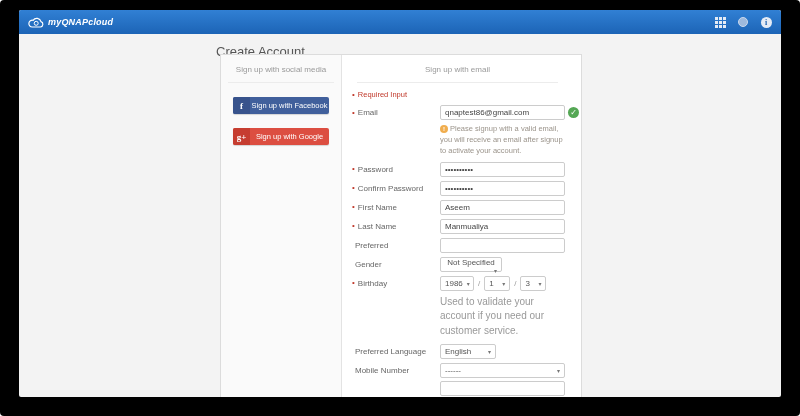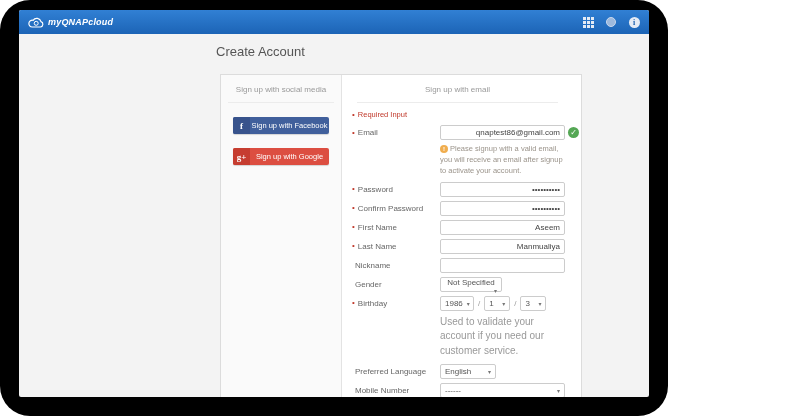--- a/index.html
+++ b/index.html
@@ -1,54 +1,54 @@
 <!DOCTYPE html>
 <html><head>
 <meta charset="utf-8">
 <style>
   * { margin:0; padding:0; box-sizing:border-box; }
   body { background:#ffffff; font-family:"Liberation Sans", sans-serif; }
-  .frame { position:relative; width:668px; height:416px; background:#000; border-radius:30px; overflow:hidden; }
+  .frame { position:relative; width:800px; height:416px; background:#000; border-radius:4px; overflow:hidden; }
   .screen { position:absolute; left:19px; right:19px; top:10px; bottom:19px; background:#f3f3f3; border-radius:2px; overflow:hidden; }
 
   
   .topbar { height:24px; background:linear-gradient(#3180d4,#1c64b6); display:flex; align-items:center; padding:0 9px; }
   .brand { display:flex; align-items:center; gap:4px; }
   .brand svg { display:block; }
   .brand-name { color:#fff; font-size:9px; font-weight:bold; font-style:italic; letter-spacing:.2px; }
   .topbar-icons { margin-left:auto; display:flex; align-items:center; gap:11px; }
   .tb-icon { width:12px; height:12px; display:flex; align-items:center; justify-content:center; cursor:pointer; }
   .globe-dot { width:10px; height:10px; border-radius:50%; background:#9db9dd; border:1px solid #c8d8ee; }
   .info-dot { width:11px; height:11px; border-radius:50%; background:#e4ebf5; color:#1a5fb0; font-size:8px; font-weight:bold; font-family:"Liberation Serif", serif; display:flex; align-items:center; justify-content:center; }
 
   
   .content { position:relative; height:363px; }
   .page-title { position:absolute; left:197px; top:10px; font-size:13px; color:#555; }
 
-  .card { position:absolute; left:201px; top:40px; bottom:0; width:362px; background:#fff; border:1px solid #dcdcdc; border-bottom:none; display:flex; }
+  .card { position:absolute; left:201px; top:20px; bottom:0; width:362px; background:#fff; border:1px solid #dcdcdc; border-bottom:none; display:flex; }
   .social-col { width:121px; background:#fafafa; border-right:1px solid #e3e3e3; }
   .email-col { flex:1; background:#fff; padding:0 16px 0 8px; }
 
   .col-header { text-align:center; font-size:8px; color:#999; padding:10px 0 8px; margin:0 7px; border-bottom:1px solid #ececec; }
 
   
   .social-btn { width:96px; height:17px; margin:14px auto 0; display:flex; border-radius:2px; overflow:hidden; cursor:pointer; box-shadow:0 1px 1px rgba(0,0,0,.15); }
   .social-btn .ic { width:17px; display:flex; align-items:center; justify-content:center; color:#fff; font-size:9px; font-weight:bold; font-family:"Liberation Serif", serif; }
   .social-btn .lb { flex:1; display:flex; align-items:center; justify-content:center; color:#fff; font-size:7.5px; }
   .fb { background:#41609c; } .fb .ic { background:#38538c; }
   .gg { background:#dc4e41; } .gg .ic { background:#c63d30; }
 
   
   .required-note { display:flex; align-items:center; gap:3px; font-size:7.5px; color:#c0392b; margin:7px 0 6px 2px; }
   .row { display:flex; align-items:center; margin-bottom:4px; }
   .lab { width:90px; flex:none; font-size:8px; color:#666; display:flex; align-items:center; gap:3px; padding-left:2px; }
   .bullet { color:#c0392b; font-size:8px; line-height:1; }
   .bullet.hidden { visibility:hidden; }
   .fld { flex:1; position:relative; display:flex; align-items:center; }
-  input.txt { width:100%; height:15px; border:1px solid #ccc; border-radius:2px; font-size:8px; padding:0 4px; color:#444; background:#fff; font-family:"Liberation Sans", sans-serif;text-align:right; }
+  input.txt { width:100%; height:15px; border:1px solid #ccc; border-radius:2px; font-size:8px; padding:0 4px; color:#444; background:#fff; font-family:"Liberation Sans", sans-serif; }
   .valid-badge { position:absolute; right:-14px; width:11px; height:11px; border-radius:50%; background:#54a754; color:#fff; font-size:8px; display:flex; align-items:center; justify-content:center; }
   .notice { margin:2px 0 5px 90px; font-size:7.5px; line-height:1.45; color:#9b948b; }
   .notice .warn { display:inline-flex; width:8px; height:8px; border-radius:50%; background:#f0ad4e; color:#fff; font-size:6px; font-weight:bold; align-items:center; justify-content:center; vertical-align:middle; margin-right:2px; }
   .hint { margin:1px 0 6px 90px; font-size:10px; line-height:1.45; color:#999; }
 
   .select { height:15px; border:1px solid #ccc; border-radius:2px; background:#fff; display:flex; align-items:center; padding:0 4px; font-size:8px; color:#555; cursor:pointer; }
   .select .caret { margin-left:auto; font-size:6px; color:#777; padding-left:4px; }
   .sel-gender { width:62px;flex-direction:column; } .sel-lang { width:56px; } .sel-full { width:100%; }
   .sel-year { width:34px; } .sel-mon { width:26px; } .sel-day { width:26px; }
   .slash { font-size:8px; color:#999; margin:0 4px; }
@@ -172,21 +172,21 @@
               <span>Last Name</span>
             </span>
             <span class="fld">
                 <input class="txt" type="text" value="Manmualiya" style="">
               </span>
           </div>
 
           <div class="row">
             <span class="lab">
               <span class="bullet hidden"></span>
-              <span>Nickname</span>
+              <span>Preferred</span>
             </span>
             <span class="fld">
                 <input class="txt" type="text" value="" style="">
               </span>
           </div>
 
           <div class="row">
             <span class="lab">
               <span class="bullet hidden"></span>
               <span>Gender</span>

